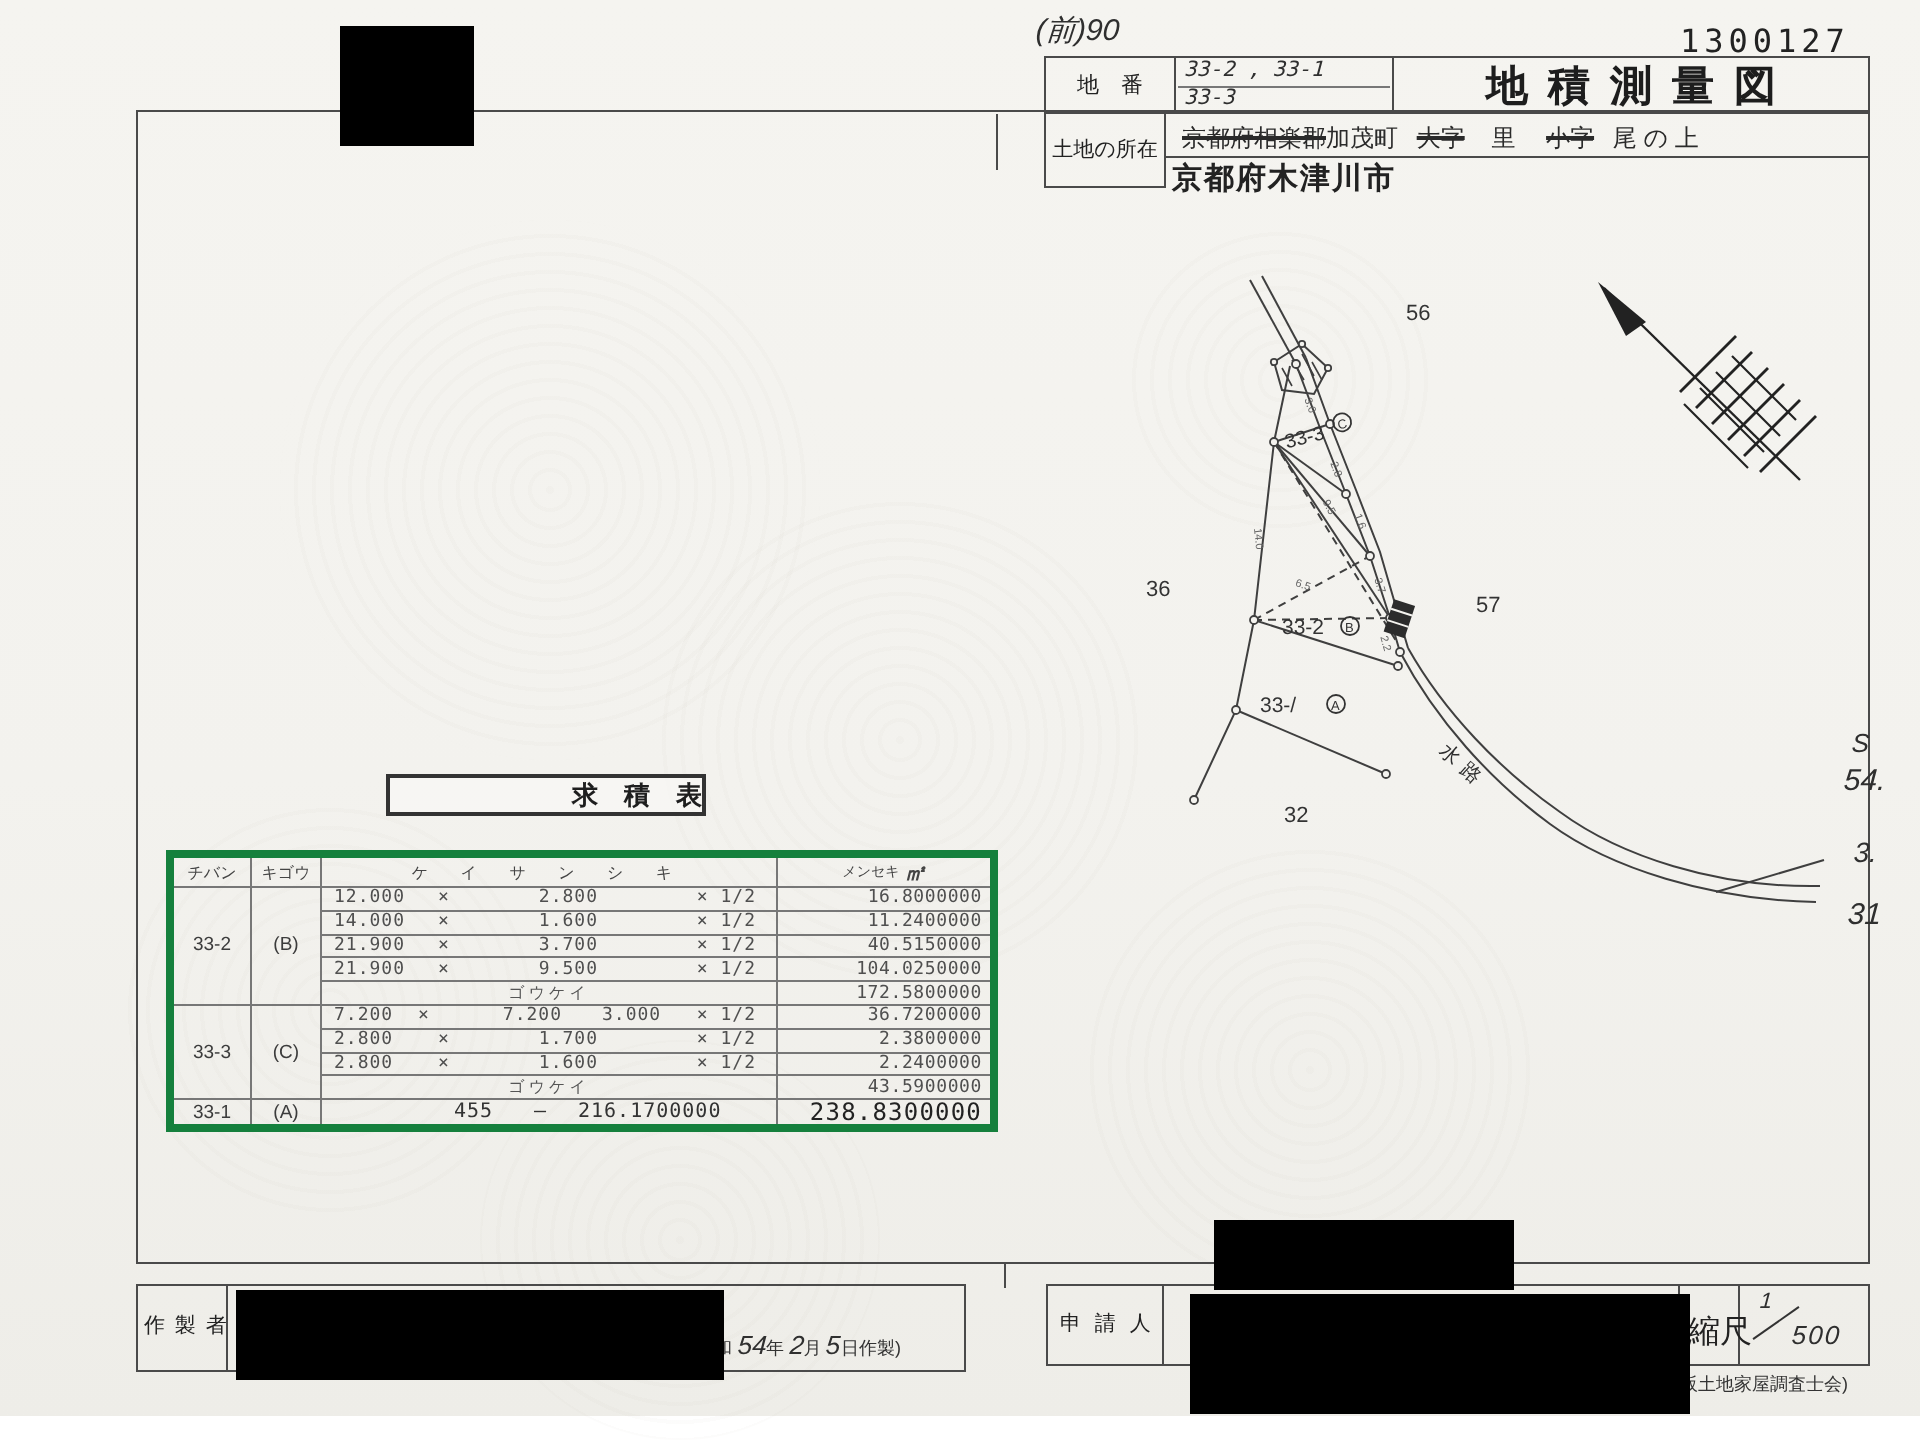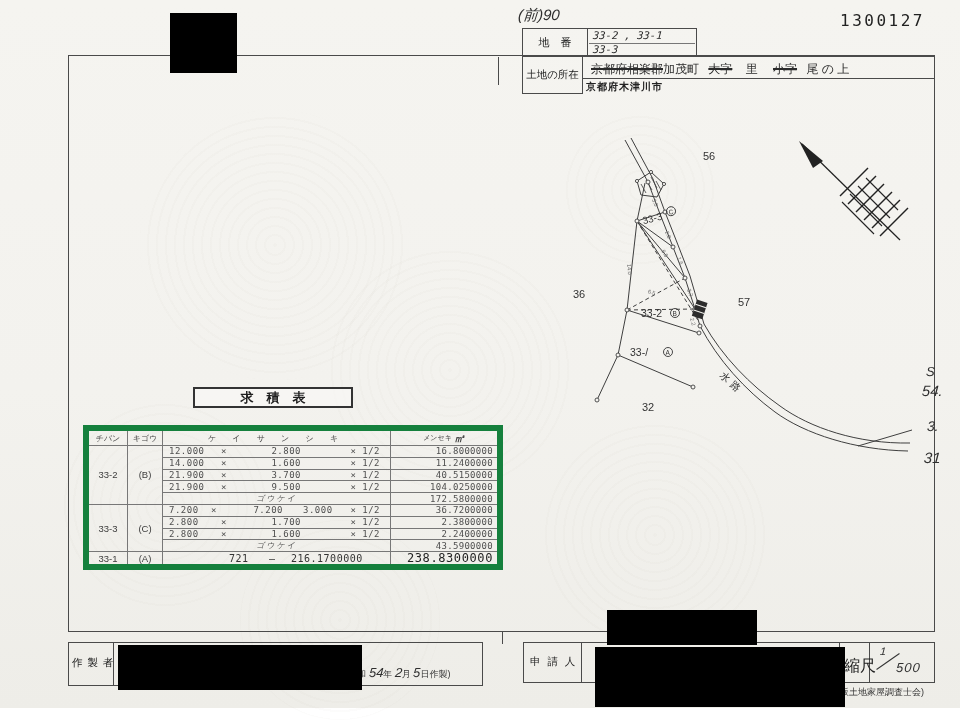--- a/index.html
+++ b/index.html
@@ -14,33 +14,33 @@
   .hl{position:absolute;background:#4a4a4a;height:1px;}
   .vl{position:absolute;background:#4a4a4a;width:1px;}
   .frame{position:absolute;border:1px solid #4a4a4a;box-sizing:border-box;}
   .hw{font-style:italic;transform:skewX(-4deg);display:inline-block;color:#2f2f2f;}
   .mono{font-family:"DejaVu Sans Mono",monospace;}
   .strike{text-decoration:line-through;text-decoration-thickness:2px;}
   .redact{position:absolute;background:#000;z-index:6;}
   
   .qtable{position:absolute;left:83px;top:425px;width:408px;height:133px;display:grid;
           grid-template-columns:39px 35px 228px 106px;grid-template-rows:15px repeat(10,11.8px);
-          border:6px solid #15803d;box-sizing:content-box;font-family:"DejaVu Sans Mono",monospace;
+          border:4px solid #15803d;box-sizing:content-box;font-family:"DejaVu Sans Mono",monospace;
           color:#4f4f4f;z-index:3;}
   .tc{border-right:1px solid #777;border-bottom:1px solid #777;position:relative;font-size:9px;box-sizing:border-box;}
   .tc.nr{border-right:none;}
   .tc.nb{border-bottom:none;}
   .thc{display:flex;align-items:center;justify-content:center;font-size:8px;color:#444;
        font-family:"Liberation Sans",sans-serif;}
   .merge{display:flex;align-items:center;justify-content:center;font-size:9.5px;color:#3c3c3c;
          font-family:"Liberation Sans",sans-serif;}
   .fseg{position:absolute;top:50%;transform:translateY(-50%);font-size:9px;letter-spacing:.5px;}
   .val{display:flex;align-items:center;justify-content:flex-end;padding-right:4px;font-size:9px;letter-spacing:.3px;}
   .sub{display:flex;align-items:center;justify-content:center;font-size:8px;letter-spacing:2px;color:#555;
-       font-family:"Liberation Sans",sans-serif;font-style:italic;}
+       font-family:"Liberation Sans",sans-serif;}
   svg text{font-family:"Liberation Sans",sans-serif;}
 </style>
 </head>
 <body>
 <div id="canvas">
 
 <div class="abs paper"></div>
 <div class="abs wm" style="left:140px;top:110px;width:270px;height:270px;"></div>
 <div class="abs wm" style="left:330px;top:250px;width:240px;height:240px;"></div>
 <div class="abs wm" style="left:60px;top:400px;width:210px;height:210px;"></div>
@@ -57,33 +57,36 @@
 <div class="abs mono" style="left:840px;top:11px;font-size:16px;letter-spacing:2.5px;color:#222;z-index:3;">1300127</div>
 
 <div class="cell" style="left:522px;top:28px;width:66px;height:29px;display:flex;align-items:center;justify-content:center;z-index:2;">
   <span style="font-size:11px;color:#222;">地　番</span>
 </div>
 <div class="cell" style="left:587px;top:28px;width:110px;height:29px;z-index:2;">
   <span class="hw mono" style="position:absolute;left:5px;top:0px;font-size:10.5px;">33-2 , 33-1</span>
   <span class="hw mono" style="position:absolute;left:5px;top:14px;font-size:10.5px;">33-3</span>
   <div class="hl" style="left:1px;top:14px;width:106px;background:#777;"></div>
 </div>
+<div class="cell" style="left:696px;top:28px;width:239px;height:29px;display:flex;align-items:center;justify-content:center;z-index:2;">
+  <span style="font-size:21px;font-weight:bold;letter-spacing:10px;color:#1d1d1d;padding-left:10px;">地積測量図</span>
+</div>
 <div class="cell" style="left:522px;top:56px;width:61px;height:38px;display:flex;align-items:center;justify-content:center;z-index:2;">
   <span style="font-size:10.5px;color:#222;">土地の所在</span>
 </div>
 <div class="cell" style="left:582px;top:56px;width:353px;height:23px;z-index:2;">
   <div style="position:absolute;left:8px;top:4px;font-size:12px;color:#2a2a2a;white-space:nowrap;">
     <span class="strike">京都府相楽郡</span><span>加茂町</span>
     <span class="strike" style="margin-left:6px;">大字</span>
     <span style="margin-left:10px;">里</span>
     <span class="strike" style="margin-left:12px;">小字</span>
     <span style="margin-left:6px;">尾 の 上</span>
   </div>
 </div>
-<div class="abs" style="left:586px;top:80px;font-size:10px;font-weight:bold;letter-spacing:1px;color:#222;z-index:3;">京都府木津川市</div>
+<div class="abs" style="left:586px;top:80px;font-size:15px;font-weight:bold;letter-spacing:1px;color:#222;z-index:3;">京都府木津川市</div>
 
 <svg class="abs" style="left:0;top:0;z-index:2;" width="960" height="720" viewBox="0 0 960 720">
   <g stroke="#3f3f3f" fill="none" stroke-width="1">
 
     <path d="M625,140 L648,182"></path>
     <path d="M631,138 L653,179"></path>
 
     <path d="M648,182 L660,214 L673,247 L685,278 L695,309 L700,326"></path>
     <path d="M653,179 L665,212 L678,245 L690,276 L699,307 L704,324"></path>
 
@@ -174,21 +177,21 @@
     </g>
     <g stroke="#222" stroke-width="1.1" fill="none">
       <path d="M858,186 L890,218"></path>
           <path d="M866,178 L898,210"></path>
           <path d="M850,194 L882,226"></path>
           <path d="M842,202 L874,234"></path>
     </g>
   </g>
 </svg>
 
-<div class="abs" style="left:193px;top:387px;width:160px;height:21px;border:2px solid #333;box-sizing:border-box;display:flex;align-items:center;justify-content:center;z-index:3;background:rgba(250,249,246,.6);">
+<div class="abs" style="left:193px;top:387px;width:160px;height:21px;border:2px solid #333;box-sizing:border-box;display:flex;align-items:center;justify-content:flex-end;z-index:3;background:rgba(250,249,246,.6);">
   <span style="font-size:13px;font-weight:bold;color:#1e1e1e;">求　積　表</span>
 </div>
 
 <div class="qtable">
 
   <div class="tc thc">チバン</div>
   <div class="tc thc">キゴウ</div>
   <div class="tc thc" style="letter-spacing:7px;">ケ イ サ ン シ キ</div>
   <div class="tc thc nr">
     <span style="font-size:7px;">メンセキ</span>
@@ -251,21 +254,21 @@
     <span class="fseg" style="left:76px;width:62px;text-align:right;">1.600</span>
     <span class="fseg" style="right:10px;">× 1/2</span>
   </div>
   <div class="tc val nr">2.2400000</div>
   <div class="tc sub">ゴウケイ</div>
   <div class="tc val nr">43.5900000</div>
 
   <div class="tc merge nb">33-1</div>
   <div class="tc merge nb">(A)</div>
   <div class="tc nb">
-    <span class="fseg" style="left:66px;font-size:10px;color:#333;">721</span>
+    <span class="fseg" style="left:66px;font-size:10px;color:#333;">455</span>
     <span class="fseg" style="left:106px;font-size:10px;color:#333;">—</span>
     <span class="fseg" style="left:128px;font-size:10px;color:#333;">216.1700000</span>
   </div>
   <div class="tc val nr nb" style="font-size:12px;color:#222;letter-spacing:.6px;">238.8300000</div>
 </div>
 
 <div class="abs hw" style="left:926px;top:364px;font-size:13px;z-index:3;">S</div>
 <div class="abs hw" style="left:922px;top:382px;font-size:15px;z-index:3;">54.</div>
 <div class="abs hw" style="left:927px;top:418px;font-size:14px;z-index:3;">3.</div>
 <div class="abs hw" style="left:924px;top:449px;font-size:15px;z-index:3;">31</div>

